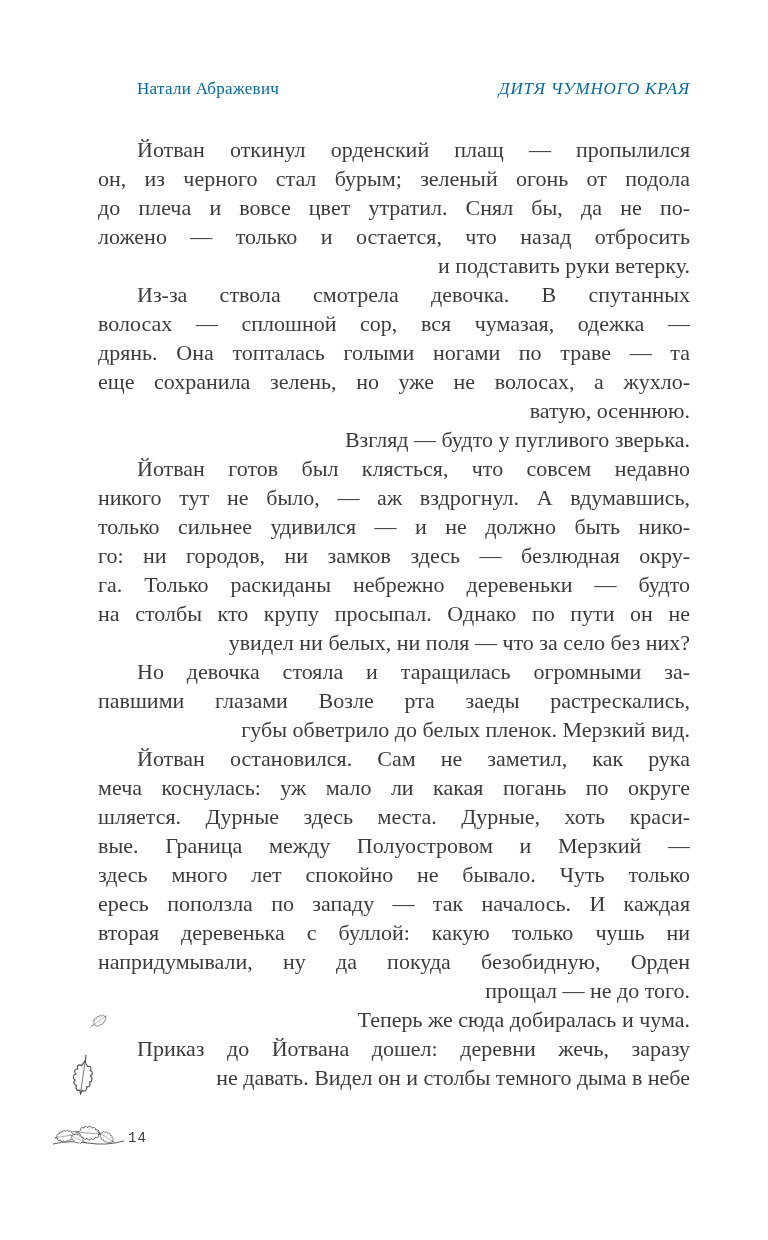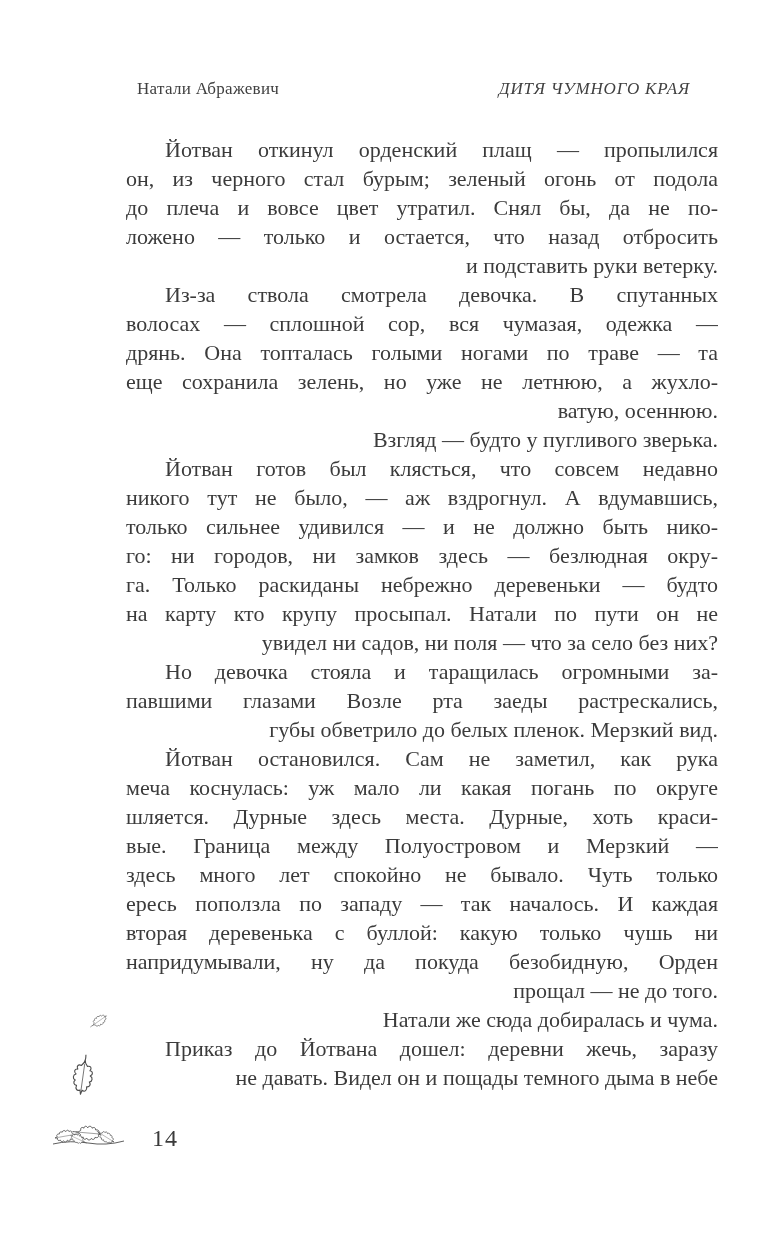--- a/index.html
+++ b/index.html
@@ -9,45 +9,45 @@
     margin:0 auto;
     background:#ffffff;
     font-family:"Liberation Serif", serif;
     color:#3b3b3b;
     overflow:hidden;
   }
   
   .running-header {
     position:absolute; left:98px; top:79px; width:592px;
     display:flex; justify-content:space-between; align-items:baseline;
-    font-size:17px; line-height:20px; color:#404040;
+    font-size:17px; line-height:20px; color:#0369a1;
   }
   .running-header .author { margin-left:39px; letter-spacing:0.3px; }
   .running-header .title  { letter-spacing:0.8px;font-style:italic; }
   
   .body-text {
     position:absolute; left:98px; top:135px; width:592px;
     font-size:22px;
-    margin-left:28px;
   }
   .line {
     height:29px; line-height:29px;
     text-align:justify;
     overflow:hidden;
     white-space:normal;
   }
   .line::after { content:""; display:inline-block; width:100%; height:0; }
   .line.first { text-indent:39px; }
   .line.last  { text-align:right; }
   .line.last::after { content:none; }
   
   .page-number {
-    position:absolute; left:152px; top:1124px;
-    font-size:24px; line-height:29px; color:#3b3b3b;
+    position:absolute; left:128px; top:1124px;
+    font-size:14px; line-height:29px; color:#3b3b3b;
     letter-spacing:1px;
+    font-family:Liberation Mono, monospace;
   }
   .deco { position:absolute; }
   .deco svg { display:block; }
   .deco-leaf-small { left:87px; top:1007px; }
   .deco-leaf-oak   { left:70px; top:1052px; }
   .deco-leaf-pile  { left:48px; top:1110px; }
 </style>
 </head>
 <body>
 
@@ -70,45 +70,45 @@
 
   <div class="body-text">
       <div class="line first">Йотван откинул орденский плащ — пропылился</div>
       <div class="line">он, из черного стал бурым; зеленый огонь от подола</div>
       <div class="line">до плеча и вовсе цвет утратил. Снял бы, да не по-</div>
       <div class="line">ложено — только и остается, что назад отбросить</div>
       <div class="line last">и подставить руки ветерку.</div>
       <div class="line first">Из-за ствола смотрела девочка. В спутанных</div>
       <div class="line">волосах — сплошной сор, вся чумазая, одежка —</div>
       <div class="line">дрянь. Она топталась голыми ногами по траве — та</div>
-      <div class="line">еще сохранила зелень, но уже не летнюю, а жухло-</div>
+      <div class="line">еще сохранила зелень, но уже не волосах, а жухло-</div>
       <div class="line last">ватую, осеннюю.</div>
       <div class="line first last">Взгляд — будто у пугливого зверька.</div>
       <div class="line first">Йотван готов был клясться, что совсем недавно</div>
       <div class="line">никого тут не было, — аж вздрогнул. А вдумавшись,</div>
       <div class="line">только сильнее удивился — и не должно быть нико-</div>
       <div class="line">го: ни городов, ни замков здесь — безлюдная окру-</div>
       <div class="line">га. Только раскиданы небрежно деревеньки — будто</div>
-      <div class="line">на карту кто крупу просыпал. Натали по пути он не</div>
-      <div class="line last">увидел ни садов, ни поля — что за село без них?</div>
+      <div class="line">на столбы кто крупу просыпал. Однако по пути он не</div>
+      <div class="line last">увидел ни белых, ни поля — что за село без них?</div>
       <div class="line first">Но девочка стояла и таращилась огромными за-</div>
       <div class="line">павшими глазами Возле рта заеды растрескались,</div>
       <div class="line last">губы обветрило до белых пленок. Мерзкий вид.</div>
       <div class="line first">Йотван остановился. Сам не заметил, как рука</div>
       <div class="line">меча коснулась: уж мало ли какая погань по округе</div>
       <div class="line">шляется. Дурные здесь места. Дурные, хоть краси-</div>
       <div class="line">вые. Граница между Полуостровом и Мерзкий —</div>
       <div class="line">здесь много лет спокойно не бывало. Чуть только</div>
       <div class="line">ересь поползла по западу — так началось. И каждая</div>
       <div class="line">вторая деревенька с буллой: какую только чушь ни</div>
       <div class="line">напридумывали, ну да покуда безобидную, Орден</div>
       <div class="line last">прощал — не до того.</div>
-      <div class="line first last">Натали же сюда добиралась и чума.</div>
+      <div class="line first last">Теперь же сюда добиралась и чума.</div>
       <div class="line first">Приказ до Йотвана дошел: деревни жечь, заразу</div>
-      <div class="line last">не давать. Видел он и пощады темного дыма в небе</div>
+      <div class="line last">не давать. Видел он и столбы темного дыма в небе</div>
     </div>
 
   <div class="deco deco-leaf-small">
     <svg width="26" height="28" viewBox="0 0 26 28" fill="#ffffff" stroke="#4d4d4d" stroke-width="1.1" stroke-linejoin="round">
       <use href="#leafShape" transform="translate(12,14) rotate(-125) scale(0.5)"></use>
     </svg>
   </div>
 
   <div class="deco deco-leaf-oak">
     <svg width="28" height="48" viewBox="0 0 28 48" fill="#ffffff" stroke="#4d4d4d" stroke-width="1.1" stroke-linejoin="round">

